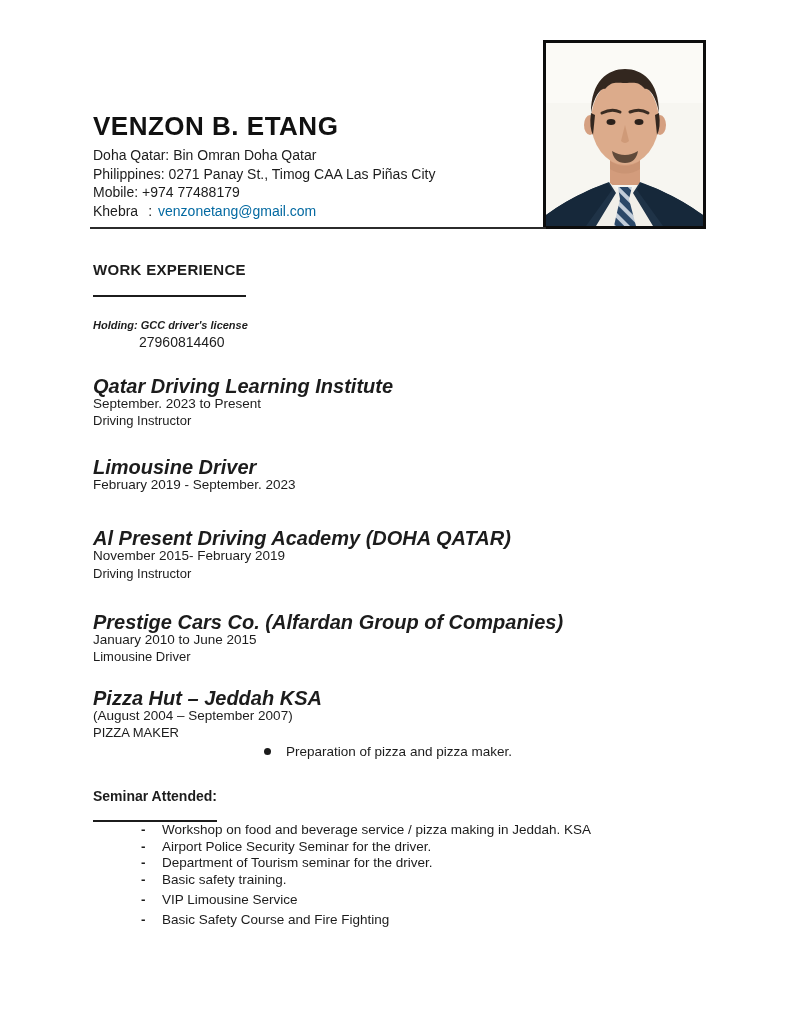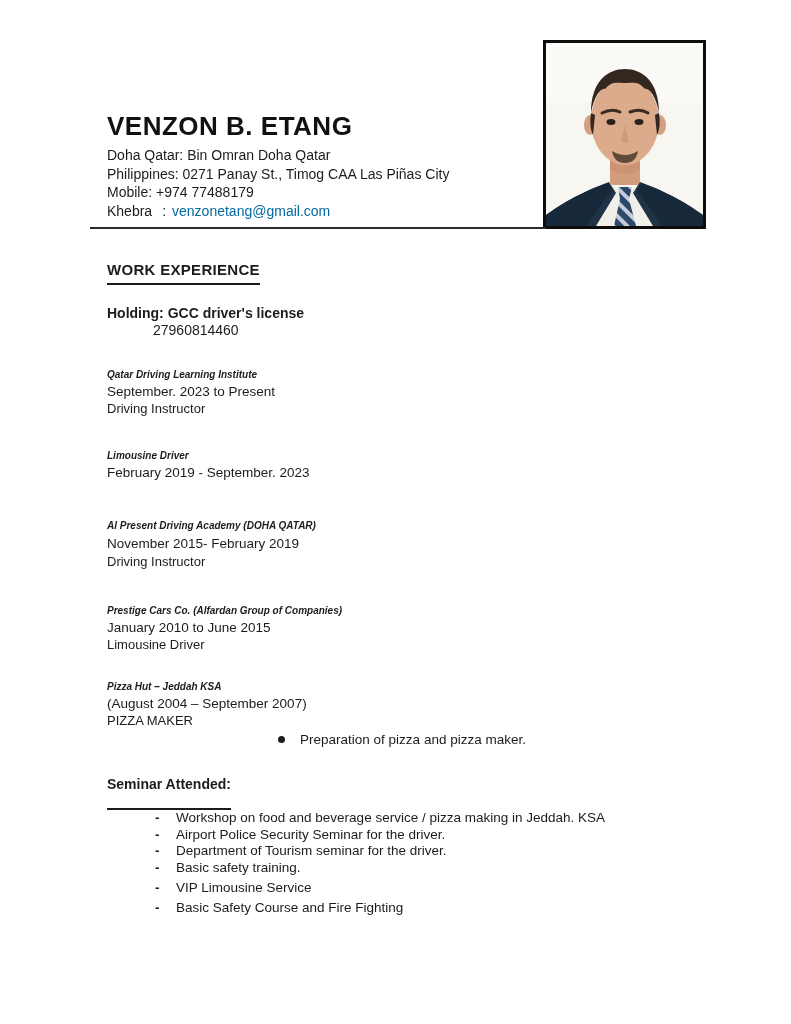--- a/index.html
+++ b/index.html
@@ -8,21 +8,21 @@
     position:relative;
     width:791px; height:1024px;
     margin:0 auto;
     background:#ffffff;
     font-family:"Liberation Sans", sans-serif;
     color:#1c1c1c;
     overflow:hidden;
   }
   .content {
     position:absolute;
-    left:107px; top:112px;
+    left:93px; top:112px;
     width:560px;
   }
   .name {
     font-size:26px;
     font-weight:bold;
     letter-spacing:.5px;
     color:#111;
     line-height:28px;
   }
   .contact { margin-top:6px; }
@@ -48,28 +48,28 @@
   .section-heading {
     margin-top:42px;
     font-size:15px;
     font-weight:bold;
     letter-spacing:.3px;
     line-height:16px;
   }
   .section-heading span {
     display:inline-block;
     border-bottom:2px solid #1c1c1c;
-    padding-bottom:5px;
+    padding-bottom:17px;
   }
   .license-block { margin-top:20px; }
-  .license-title { font-size:14px; font-weight:bold; line-height:17px; }
+  .license-title { font-size:11px; font-weight:bold; font-style:italic; line-height:17px; }
   .license-number { font-size:14px; line-height:17px; padding-left:46px; }
 
   .job { line-height:17px; }
-  .job-title { font-size:10px; font-weight:bold; font-style:italic; line-height:17px; }
+  .job-title { font-size:20px; font-weight:bold; font-style:italic; line-height:17px; }
   .job-dates { font-size:13.5px; line-height:17px; }
   .job-role  { font-size:13px; line-height:17px; }
   .job-qatar    { margin-top:27px; }
   .job-limo     { margin-top:30px; }
   .job-alkhebra { margin-top:36px; }
   .job-alkhebra .job-title,
   .job-alkhebra .job-dates,
   .job-alkhebra .job-role { line-height:18px; }
   .job-prestige { margin-top:31px; }
   .job-pizza    { margin-top:25px; }

